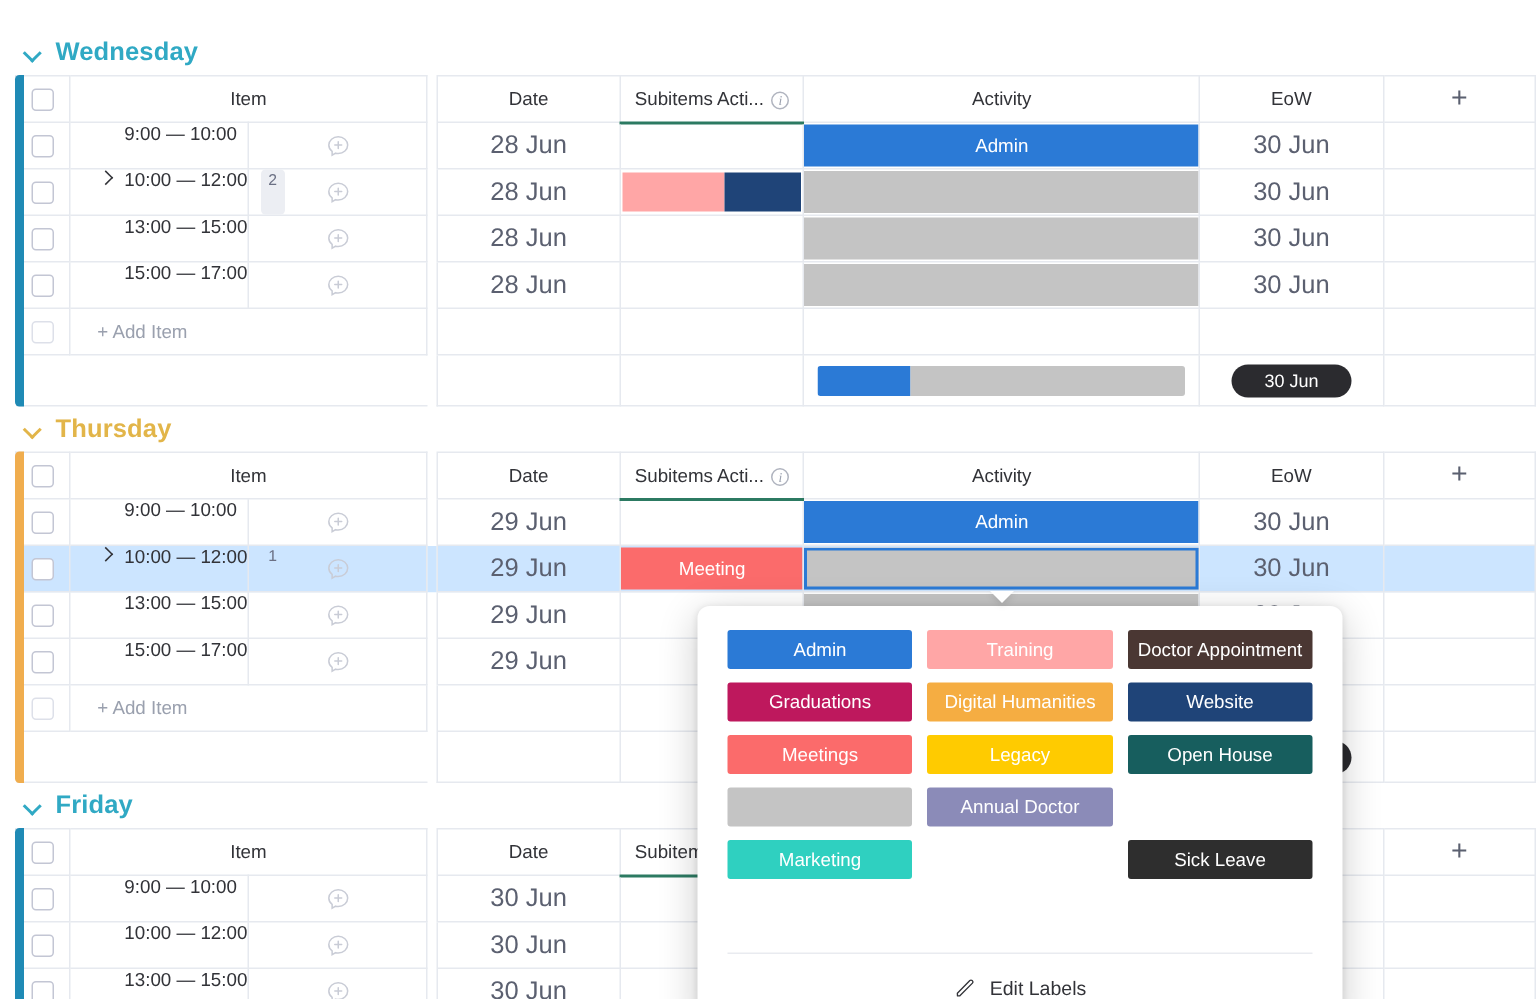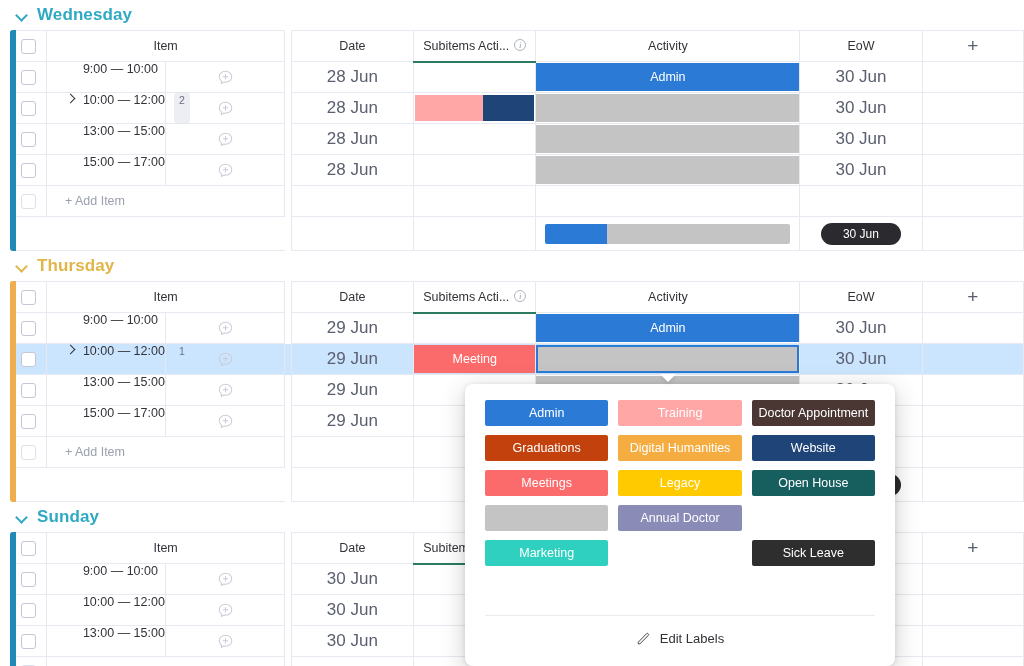--- a/index.html
+++ b/index.html
@@ -2,21 +2,21 @@
 <html><head>
 <meta charset="utf-8">
 <style>
   * { box-sizing: border-box; margin: 0; padding: 0; }
   html, body {
     width: 1024px; height: 666px;
     background: #ffffff;
     font-family: "Liberation Sans", sans-serif;
     overflow: hidden;
   }
-  .page { position: relative; width: 1024px; height: 532px; background:#fff; }
+  .page { position: relative; width: 1024px; height: 532px; background:#fff;margin-top:20px; }
 
   
   .group-header {
     display: flex; align-items: center; gap: 9px;
     height: 30px; padding-left: 16px;
   }
   .group-chevron {
     width: 12px; height: 12px; flex: none;
     position: relative;
   }
@@ -46,21 +46,21 @@
   .c-act    { width: 250px; }
   .c-eow    { width: 116px; }
   .c-plus   { width: 96px; }
 
   thead th {
     height: 31px; background:#fff;
     font-size: 12.5px; font-weight: normal; color:#323338;
     text-align:center; vertical-align:middle;
   }
   thead th.sub-head { border-bottom: 2px solid #2c7a62 !important; }
-  .sub-head-inner { display:flex; align-items:flex-start; justify-content:center; gap:5px; }
+  .sub-head-inner { display:flex; align-items:flex-end; justify-content:center; gap:5px; }
   .info-icon {
     width:12px; height:12px; border:1px solid #b0b4bf; border-radius:50%;
     font-size:9px; line-height:10px; color:#9aa0ae; text-align:center;
     font-family:"Liberation Serif", serif; font-style:italic;
   }
   .plus-head { font-size:19px; color:#5b6070; font-weight:300; }
 
   tbody tr { height: 30px; }
   tbody td { height:30px; background:#fff; }
   tr.row-sel td { background:#cce5ff; }
@@ -497,21 +497,21 @@
                 <td class="c-eow sumbox sumcenter"><span class="pill">30 Jun</span></td>
                 <td class="c-plus sumbox"></td>
               </tr>
             </tbody>
           </table>
         </div>
       </div>
       <div class="group">
         <div class="group-header" style="color:#30a9c4">
           <span class="group-chevron"></span>
-          <span class="group-title">Sunday</span>
+          <span class="group-title">Friday</span>
         </div>
         <div class="board">
           <div class="accent" style="background:#1f8ab5"></div>
           <table class="grid">
             <thead>
               <tr>
                 <th class="c-check">
                   <div class="cb"></div>
                 </th>
                 <th class="c-item" colspan="2">Item</th>
@@ -627,21 +627,21 @@
             </tbody>
           </table>
         </div>
       </div>
     </div>
   <div class="labels-popup" id="labels-popup">
       <div class="labels-grid">
         <div class="lbl" style="background:#2b7ad6;color:#ffffff">Admin</div>
         <div class="lbl" style="background:#ffa6a6;color:#ffffff">Training</div>
         <div class="lbl" style="background:#4a3733;color:#ffffff">Doctor Appointment</div>
-        <div class="lbl" style="background:#c2410c;color:#ffffff">Graduations</div>
+        <div class="lbl" style="background:#be185d;color:#ffffff">Graduations</div>
         <div class="lbl" style="background:#f5ad42;color:#ffffff">Digital Humanities</div>
         <div class="lbl" style="background:#1f4478;color:#ffffff">Website</div>
         <div class="lbl" style="background:#fb6b6b;color:#ffffff">Meetings</div>
         <div class="lbl" style="background:#ffcb00;color:#ffffff">Legacy</div>
         <div class="lbl" style="background:#175e5e;color:#ffffff">Open House</div>
         <div class="lbl empty" style="background:#c4c4c4;color:#ffffff">&nbsp;</div>
         <div class="lbl" style="background:#8b8bb8;color:#ffffff">Annual Doctor</div>
         <div class="lbl ph" style="background:transparent;color:#ffffff">&nbsp;</div>
         <div class="lbl" style="background:#2fd0c0;color:#ffffff">Marketing</div>
         <div class="lbl ph" style="background:transparent;color:#ffffff">&nbsp;</div>

